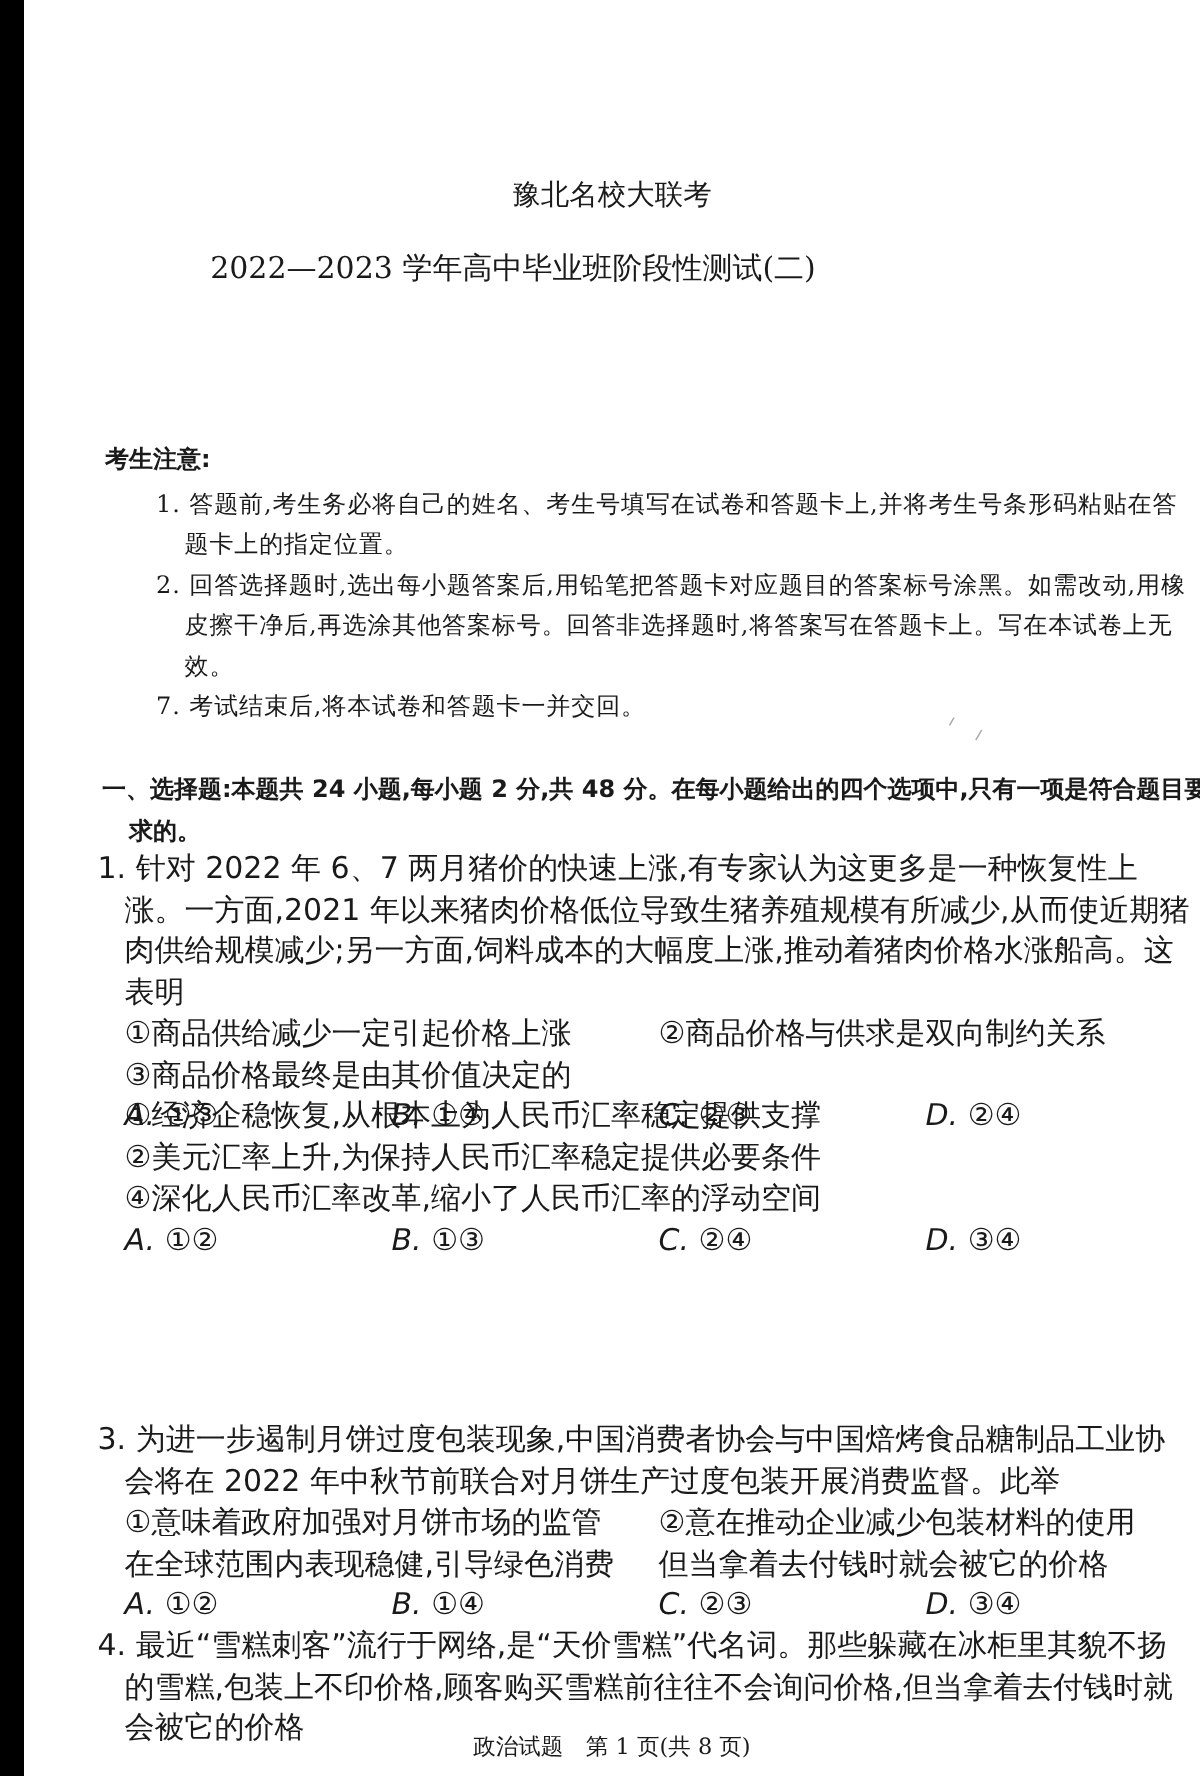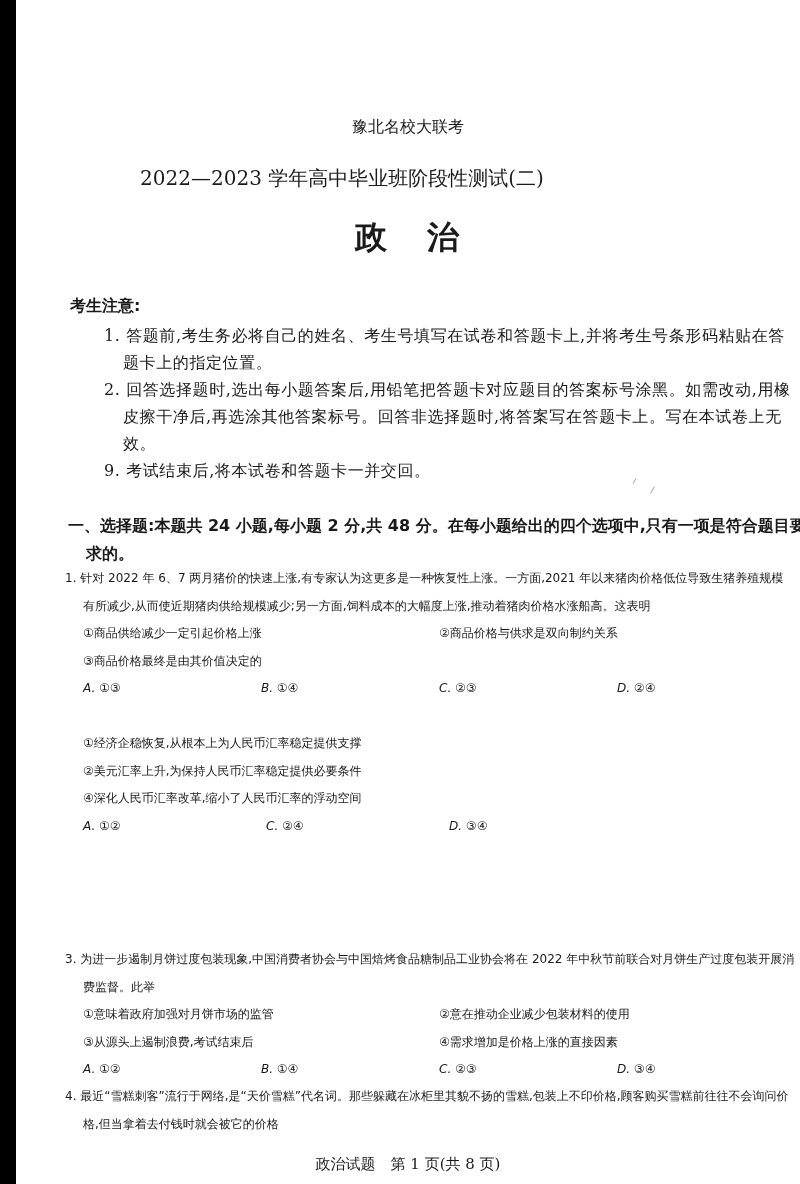--- a/index.html
+++ b/index.html
@@ -8,21 +8,21 @@
     background: #ffffff; position: relative;
     font-family: "DejaVu Serif", "Liberation Serif", serif;
     color: #1a1a1a;
   }
   .scan-edge {
     position: absolute; left: 0; top: 0; width: 16px; height: 1184px; background: #000;
   }
   .page { position: absolute; left: 16px; top: 0; width: 784px; height: 1184px; }
   .hdr1 {
     position: absolute; top: 117px; left: 0; width: 784px; text-align: center;
-    font-size: 16px; letter-spacing: 0px;
+    font-size: 19px; letter-spacing: 0px;
   }
   .hdr2 {
     position: absolute; top: 165px; left: 0; width: 652px; text-align: center;
     font-size: 20px;
   }
   .title {
     position: absolute; top: 216px; left: 0; width: 784px; text-align: center;
     font-family: "DejaVu Sans", "Liberation Sans", sans-serif;
     font-weight: bold; font-size: 32px; letter-spacing: 2px;
   }
@@ -43,21 +43,21 @@
   .section {
     position: absolute; top: 512px; left: 52px; width: 726px;
     font-family: "DejaVu Sans", "Liberation Sans", sans-serif;
     font-weight: bold; font-size: 16px; line-height: 28px;
     padding-left: 18px; text-indent: -18px;
   }
 
   .q {
     position: absolute; left: 49px; width: 730px;
     font-family: "DejaVu Sans", "Liberation Sans", sans-serif;
-    font-size: 12px; line-height: 27.5px; color: #1a1a1a;
+    font-size: 20px; line-height: 27.5px; color: #1a1a1a;
   }
   .q .stem { padding-left: 18px; text-indent: -18px; }
   .q .opt-row { display: flex; padding-left: 18px; }
   .q .opt-row .cell { width: 366px; }
   .q .opt-line { padding-left: 18px; }
   .q .ans-row { display: flex; padding-left: 18px; font-style: italic; }
   .q .ans-row .cell { width: 183px; }
 
   .footer {
     position: absolute; top: 1155px; left: 0; width: 784px; text-align: center;
@@ -67,29 +67,26 @@
 </style>
 </head>
 <body>
 
 <div class="scan-edge"></div>
 
 <div class="page">
 
   <div class="hdr1">豫北名校大联考</div>
   <div class="hdr2">2022—2023 学年高中毕业班阶段性测试(二)</div>
-  <div class="title">
-    <span>政</span><span class="gap"></span><span>治</span>
-  </div>
 
   <div class="notice-head">考生注意:</div>
   <div class="notice">
     <div class="item">1. 答题前,考生务必将自己的姓名、考生号填写在试卷和答题卡上,并将考生号条形码粘贴在答题卡上的指定位置。</div>
     <div class="item">2. 回答选择题时,选出每小题答案后,用铅笔把答题卡对应题目的答案标号涂黑。如需改动,用橡皮擦干净后,再选涂其他答案标号。回答非选择题时,将答案写在答题卡上。写在本试卷上无效。</div>
-    <div class="item">9. 考试结束后,将本试卷和答题卡一并交回。</div>
+    <div class="item">7. 考试结束后,将本试卷和答题卡一并交回。</div>
   </div>
 
   <div class="stray" style="left:618px;top:478px;width:1px;height:6px;transform:rotate(30deg);"></div>
   <div class="stray" style="left:636px;top:486px;width:1px;height:8px;transform:rotate(30deg);"></div>
 
   <div class="section">一、选择题:本题共 24 小题,每小题 2 分,共 48 分。在每小题给出的四个选项中,只有一项是符合题目要求的。</div>
 
   <div class="q" style="top:565px;">
     <div class="stem">1. 针对 2022 年 6、7 两月猪价的快速上涨,有专家认为这更多是一种恢复性上涨。一方面,2021 年以来猪肉价格低位导致生猪养殖规模有所减少,从而使近期猪肉供给规模减少;另一方面,饲料成本的大幅度上涨,推动着猪肉价格水涨船高。这表明</div>
     <div class="opt-row">
@@ -106,34 +103,35 @@
       <div class="cell">D. ②④</div>
     </div>
   </div>
 
   <div class="q" style="top:730px;">
     <div class="opt-line">①经济企稳恢复,从根本上为人民币汇率稳定提供支撑</div>
     <div class="opt-line">②美元汇率上升,为保持人民币汇率稳定提供必要条件</div>
     <div class="opt-line">④深化人民币汇率改革,缩小了人民币汇率的浮动空间</div>
     <div class="ans-row">
       <div class="cell">A. ①②</div>
+      <div class="cell">B. ①③</div>
       <div class="cell">C. ②④</div>
       <div class="cell">D. ③④</div>
     </div>
   </div>
 
   <div class="q" style="top:946px;">
     <div class="stem">3. 为进一步遏制月饼过度包装现象,中国消费者协会与中国焙烤食品糖制品工业协会将在 2022 年中秋节前联合对月饼生产过度包装开展消费监督。此举</div>
     <div class="opt-row">
       <div class="cell">①意味着政府加强对月饼市场的监管</div>
       <div class="cell">②意在推动企业减少包装材料的使用</div>
     </div>
     <div class="opt-row">
-      <div class="cell">③从源头上遏制浪费,考试结束后</div>
-      <div class="cell">④需求增加是价格上涨的直接因素</div>
+      <div class="cell">在全球范围内表现稳健,引导绿色消费</div>
+      <div class="cell">但当拿着去付钱时就会被它的价格</div>
     </div>
     <div class="ans-row">
       <div class="cell">A. ①②</div>
       <div class="cell">B. ①④</div>
       <div class="cell">C. ②③</div>
       <div class="cell">D. ③④</div>
     </div>
   </div>
 
   <div class="q" style="top:1083px;">

